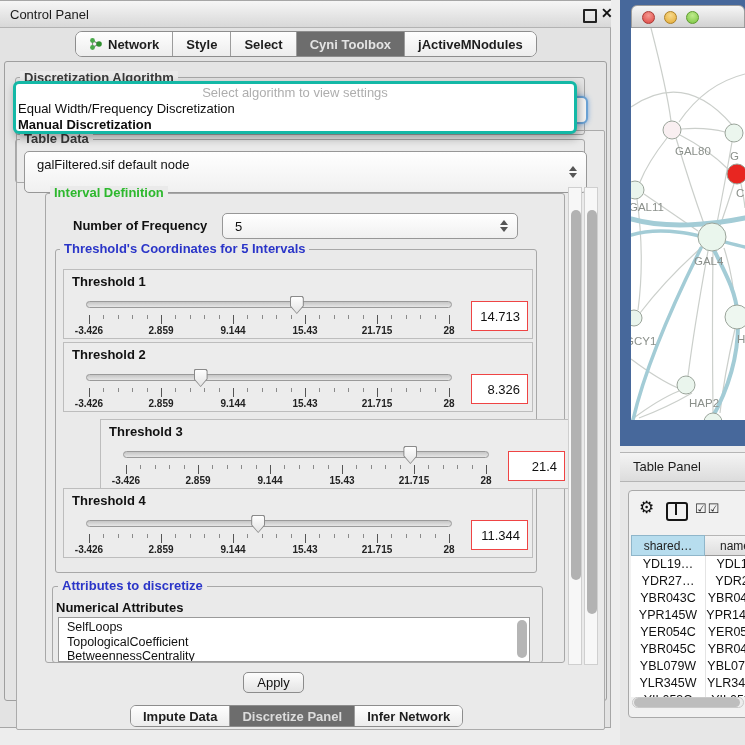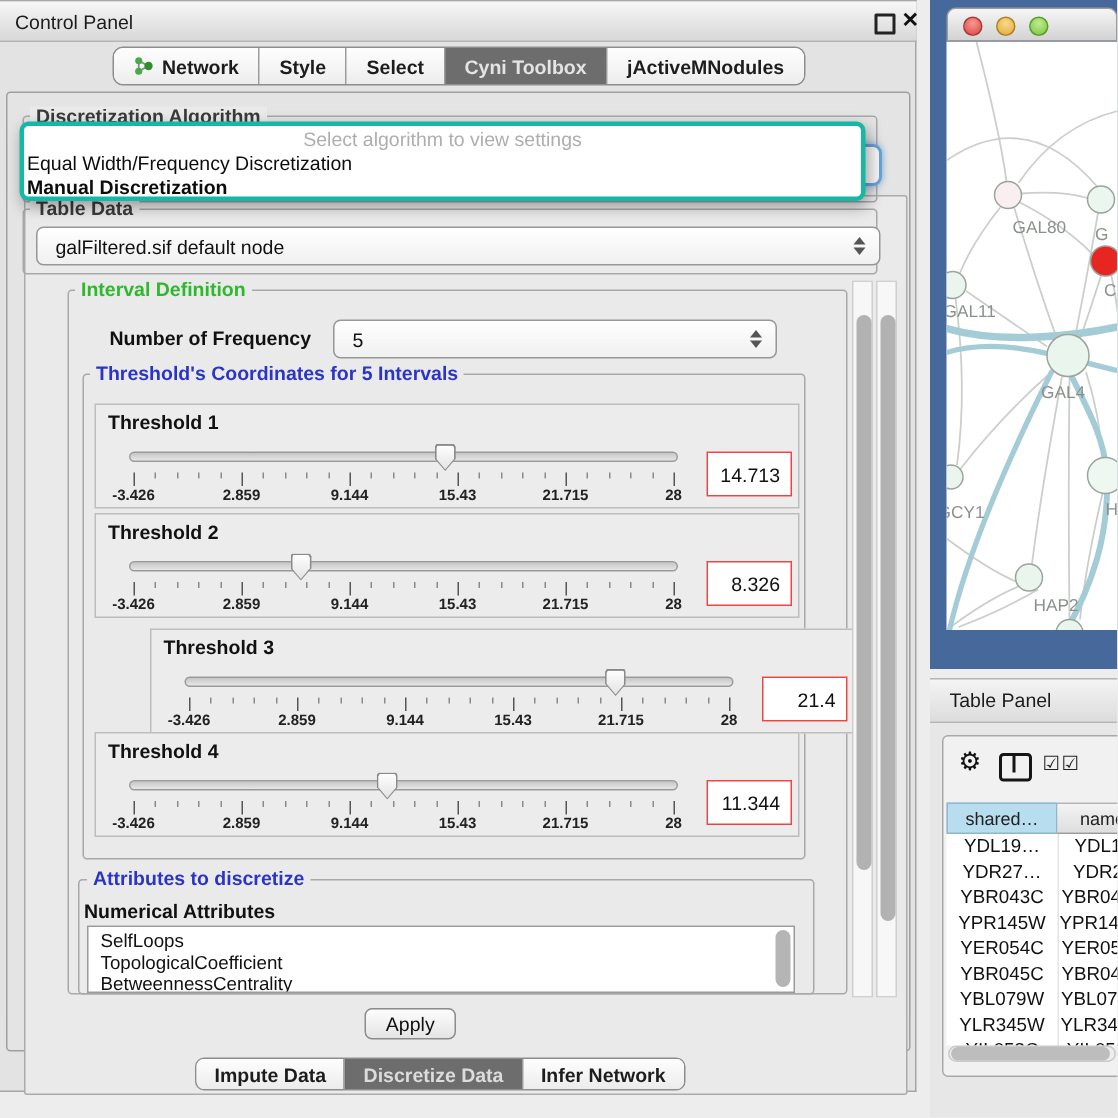--- a/index.html
+++ b/index.html
@@ -172,21 +172,21 @@
     <span class="abs group-label lbl-dark" style="left:20px;top:70px;">Discretization Algorithm</span>
     <div id="alg-combo" class="abs">
       <span class="spinner">
           <span class="up"></span>
           <span class="dn"></span>
         </span>
     </div>
 
     <div class="abs group" style="left:15px;top:138px;width:570px;height:44px;"></div>
     <span class="abs group-label lbl-dark" style="left:20px;top:131px;">Table Data</span>
-    <div class="abs combo" style="left:24px;top:150px;width:563px;height:26px;">
+    <div class="abs combo" style="left:24px;top:150px;width:563px;height:42px;">
       <span class="ctext" style="line-height:26px;">galFiltered.sif default node</span>
       <span class="spinner">
           <span class="up"></span>
           <span class="dn"></span>
         </span>
     </div>
 
     <div class="abs group" style="left:45px;top:192px;width:520px;height:470px;"></div>
     <span class="abs group-label lbl-green" style="left:50px;top:185px;">Interval Definition</span>
 
@@ -381,21 +381,21 @@
       <div class="vthumb" style="top:22px;height:404px;"></div>
     </div>
 
     <div id="apply-btn" class="abs">Apply</div>
 
     <div id="bottom-tabs" class="abs">
         <div class="btab">
           <span>Impute Data</span>
         </div>
         <div class="btab sel">
-          <span>Discretize Data</span>
+          <span>Discretize Panel</span>
         </div>
         <div class="btab">
           <span>Infer Network</span>
         </div>
       </div>
   </div>
 
   <div id="popup" class="abs">
     <div class="hint">Select algorithm to view settings</div>
   <div class="item">Equal Width/Frequency Discretization</div>

